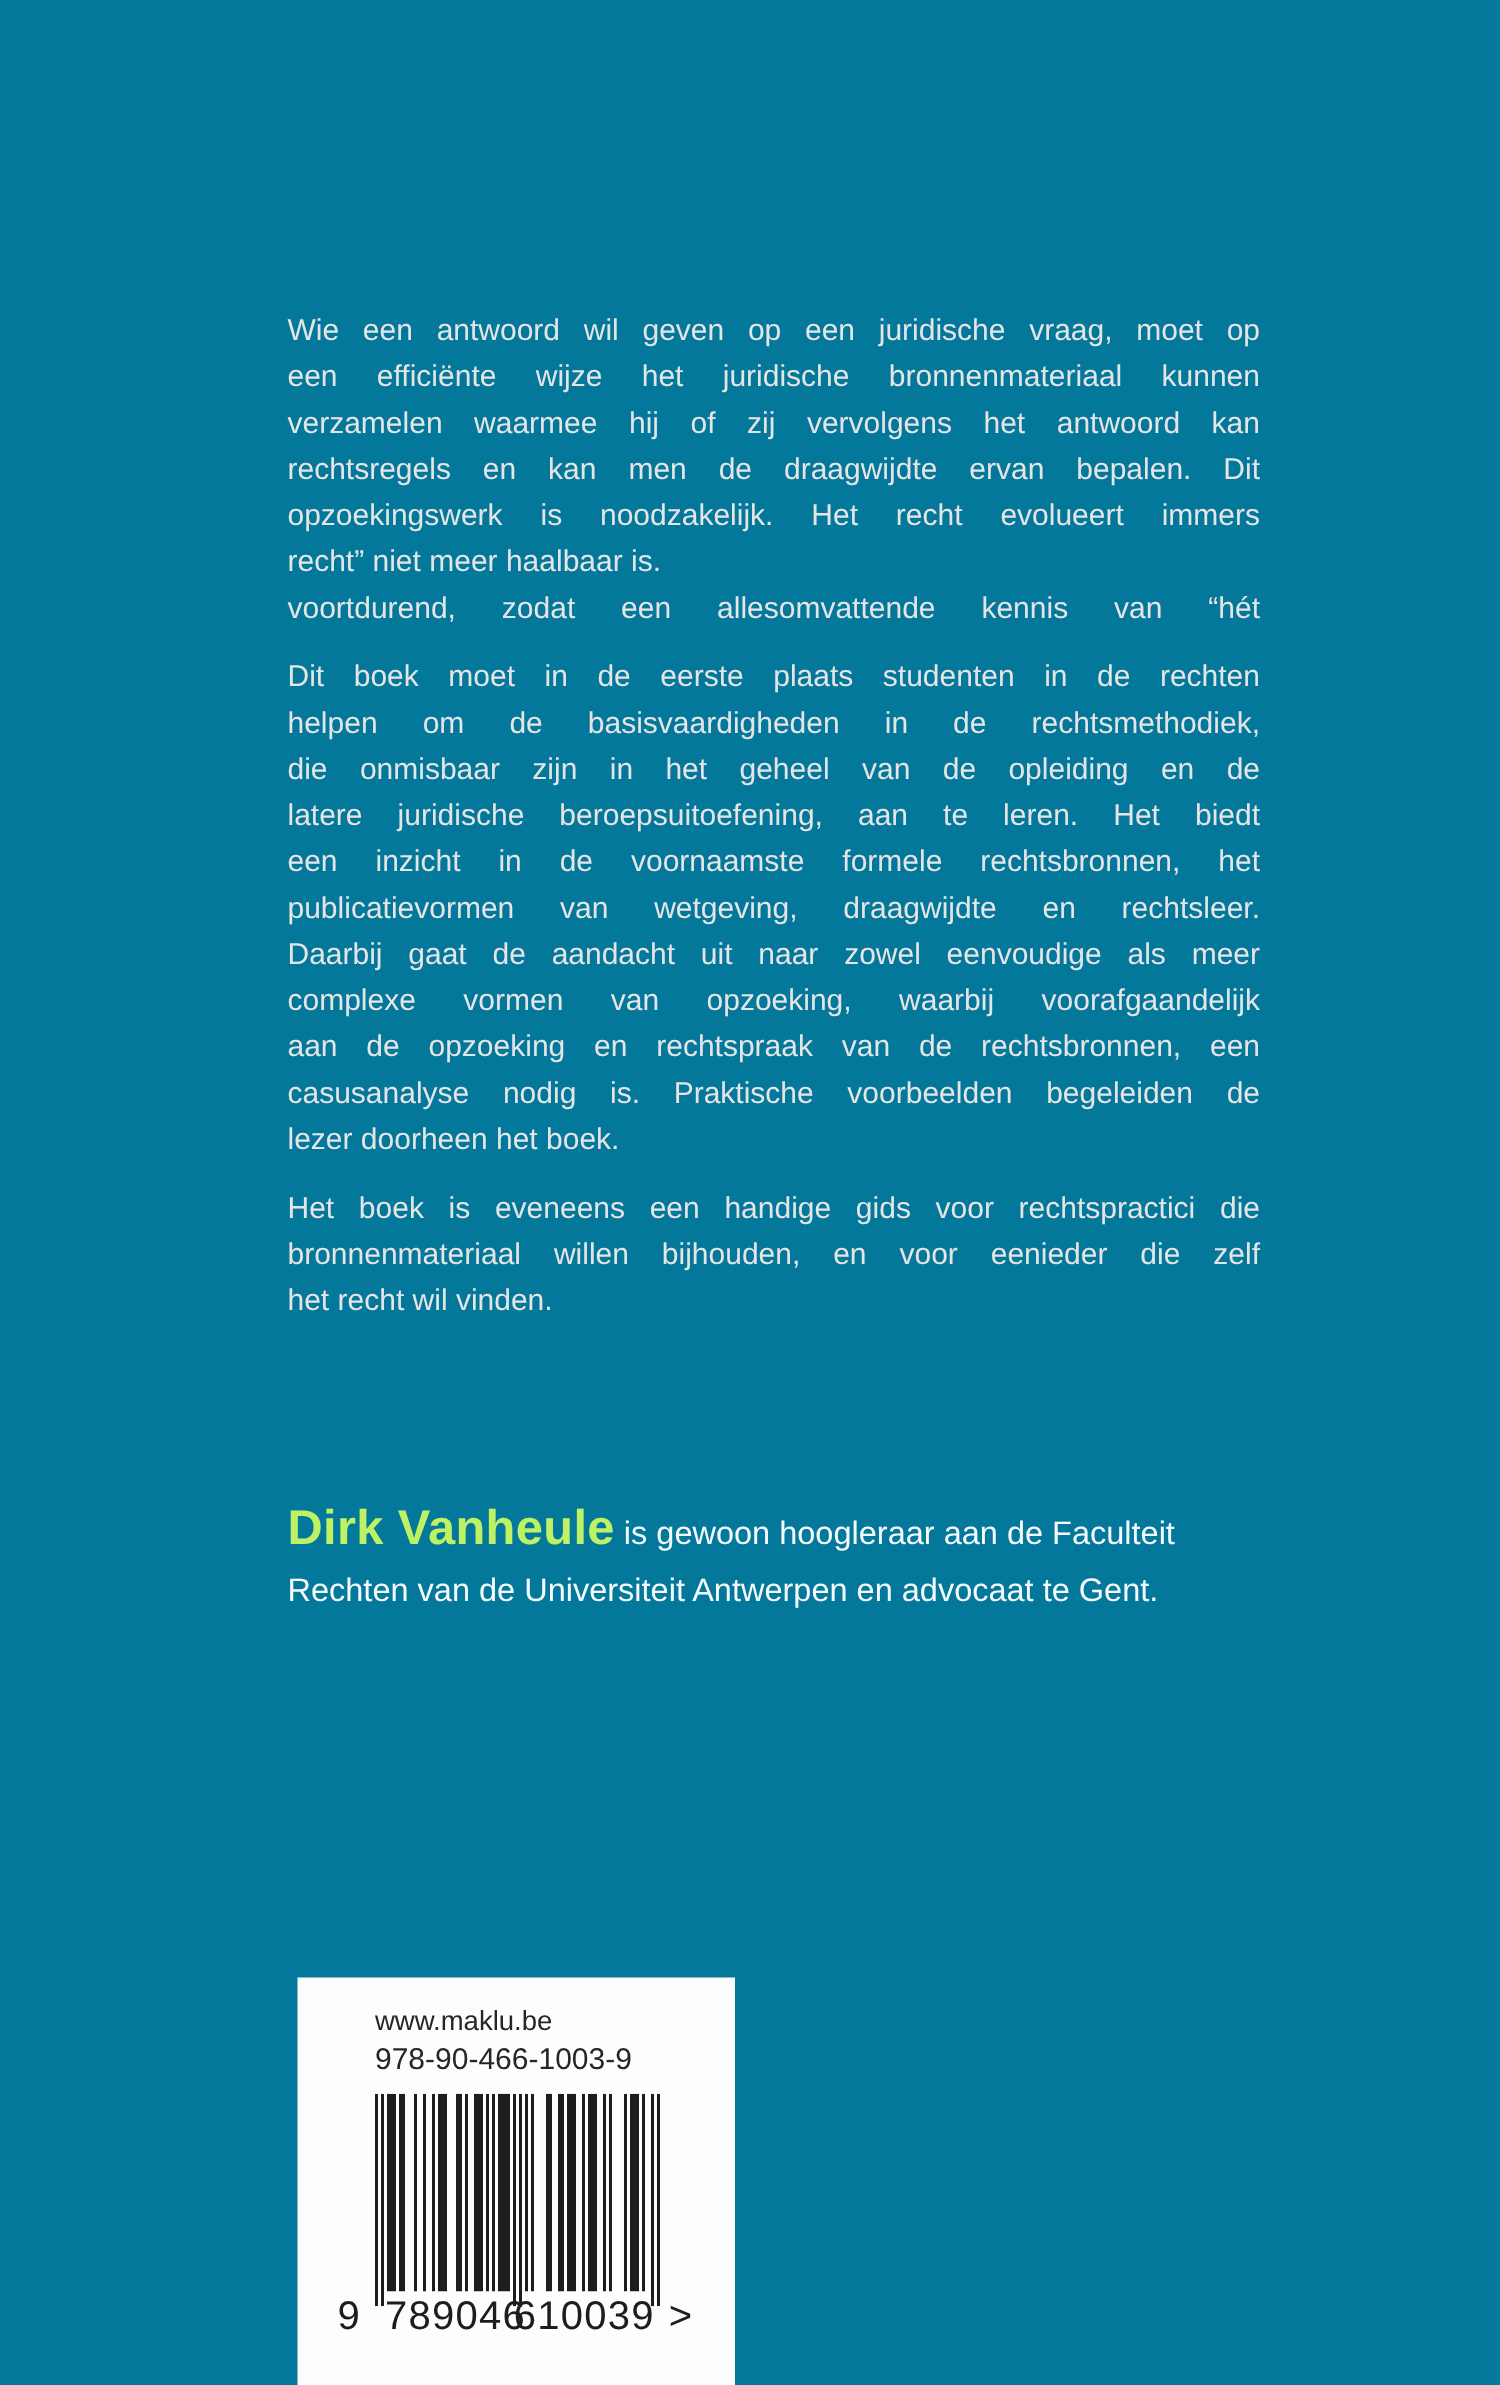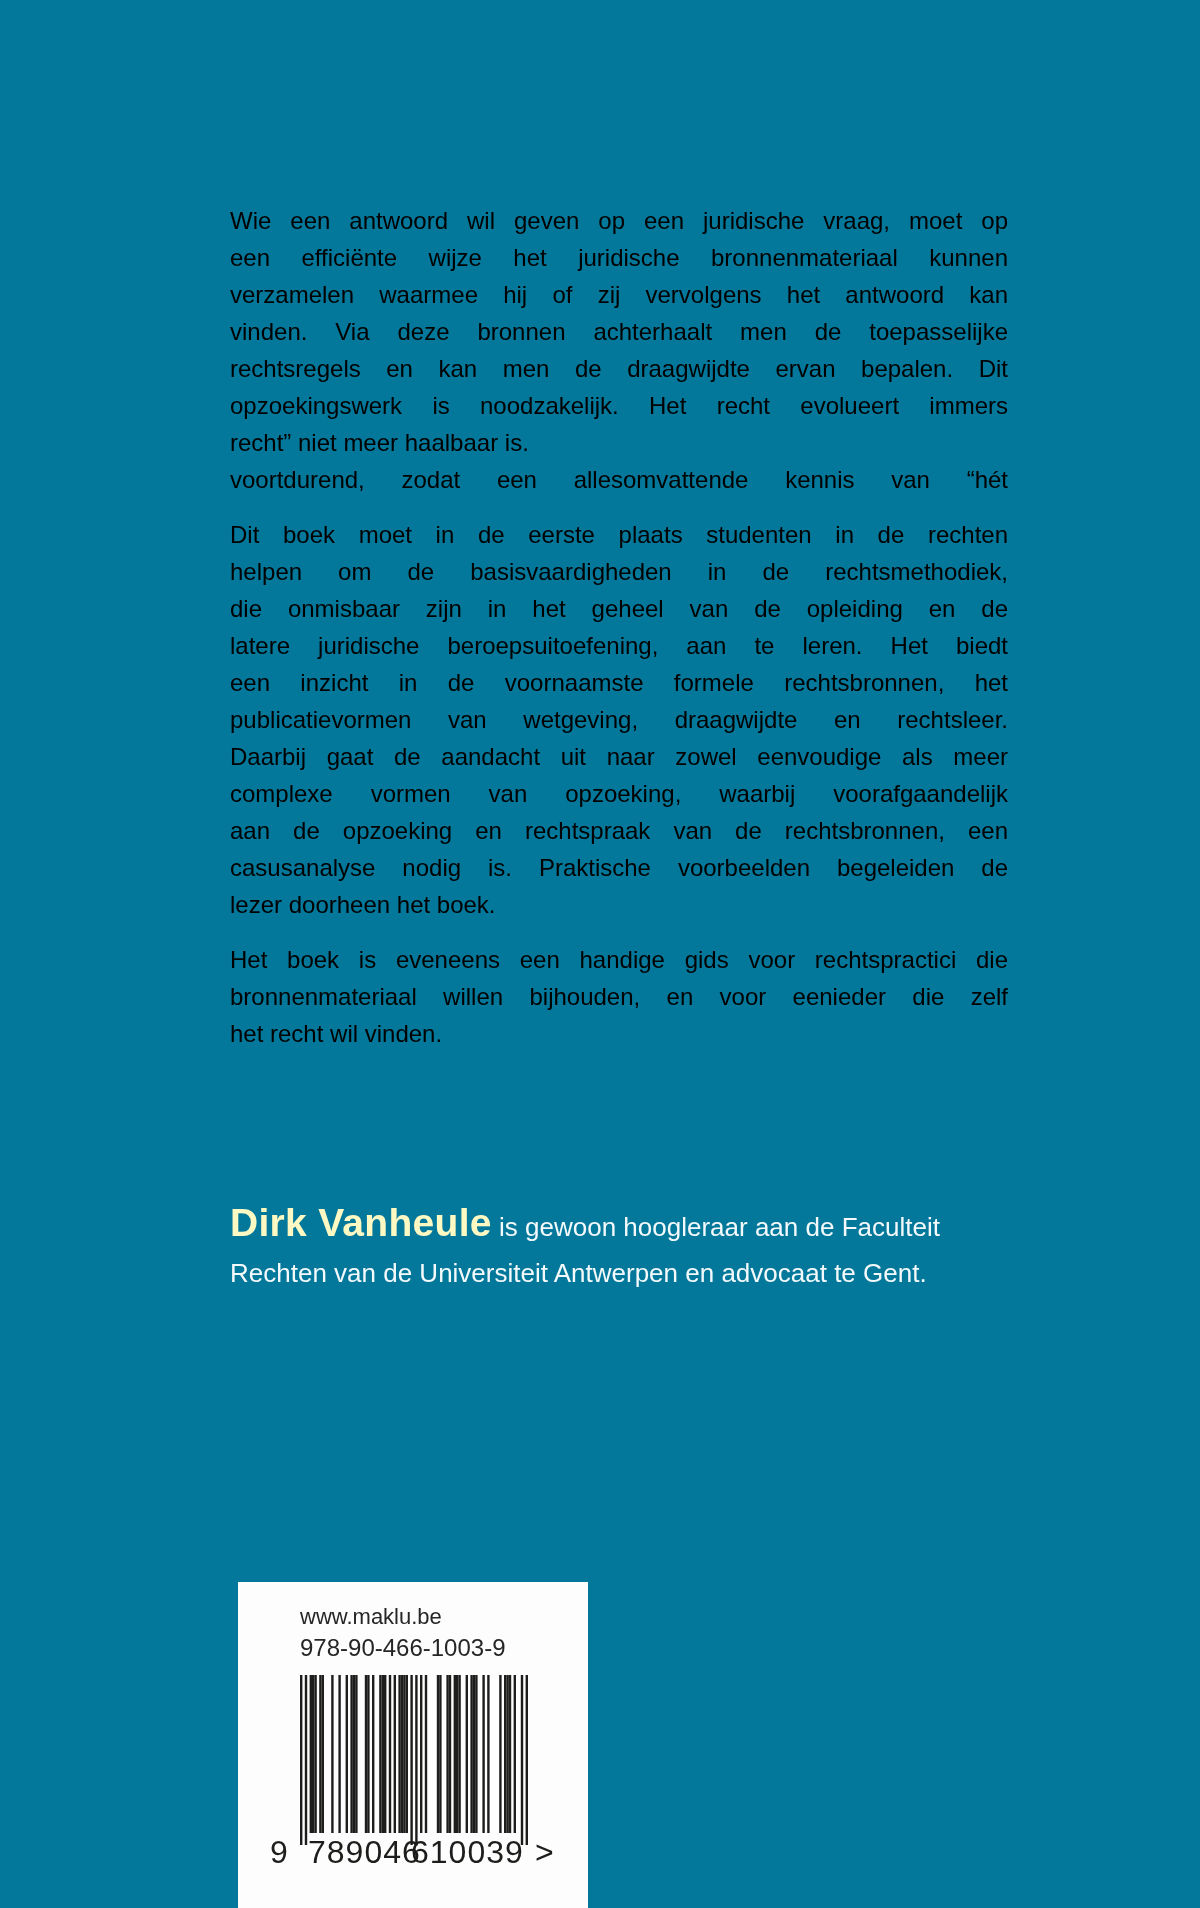--- a/index.html
+++ b/index.html
@@ -37,21 +37,21 @@
     left: 230px;
     top: 1174px;
     width: 800px;
     color: #f4fafc;
     font-size: 26px;
     line-height: 46px;
   }
   .author .name {
     font-weight: bold;
     font-size: 39px;
-    color: #fef9c3;
+    color: #bef264;
     letter-spacing: 0.3px;
   }
   .pubbox {
     position: absolute;
     left: 238px;
     top: 1582px;
     width: 350px;
     height: 326px;
     background: #fdfdfd;
     color: #262626;
@@ -73,26 +73,25 @@
   .digits .d9 { left: 32px; }
   .digits .g1 { left: 70px;  letter-spacing: 1px; }
   .digits .g2 { left: 173px; letter-spacing: 1px; }
   .digits .qz { left: 297px; }
 </style>
 </head>
 <body>
 
 <div class="cover" style="background: rgb(4, 120, 155);">
 
-  <div class="blurb" style="color: #000000;">
+  <div class="blurb" style="color: #e5e5e5; margin-top: 44px;">
     <div class="para">
       <div class="line">Wie een antwoord wil geven op een juridische vraag, moet op</div>
       <div class="line">een efficiënte wijze het juridische bronnenmateriaal kunnen</div>
       <div class="line">verzamelen waarmee hij of zij vervolgens het antwoord kan</div>
-      <div class="line">vinden. Via deze bronnen achterhaalt men de toepasselijke</div>
       <div class="line">rechtsregels en kan men de draagwijdte ervan bepalen. Dit</div>
       <div class="line">opzoekingswerk is noodzakelijk. Het recht evolueert immers</div>
       <div class="line last">recht” niet meer haalbaar is.</div>
       <div class="line">voortdurend, zodat een allesomvattende kennis van “hét</div>
     </div>
     <div class="para">
       <div class="line">Dit boek moet in de eerste plaats studenten in de rechten</div>
       <div class="line">helpen om de basisvaardigheden in de rechtsmethodiek,</div>
       <div class="line">die onmisbaar zijn in het geheel van de opleiding en de</div>
       <div class="line">latere juridische beroepsuitoefening, aan te leren. Het biedt</div>

